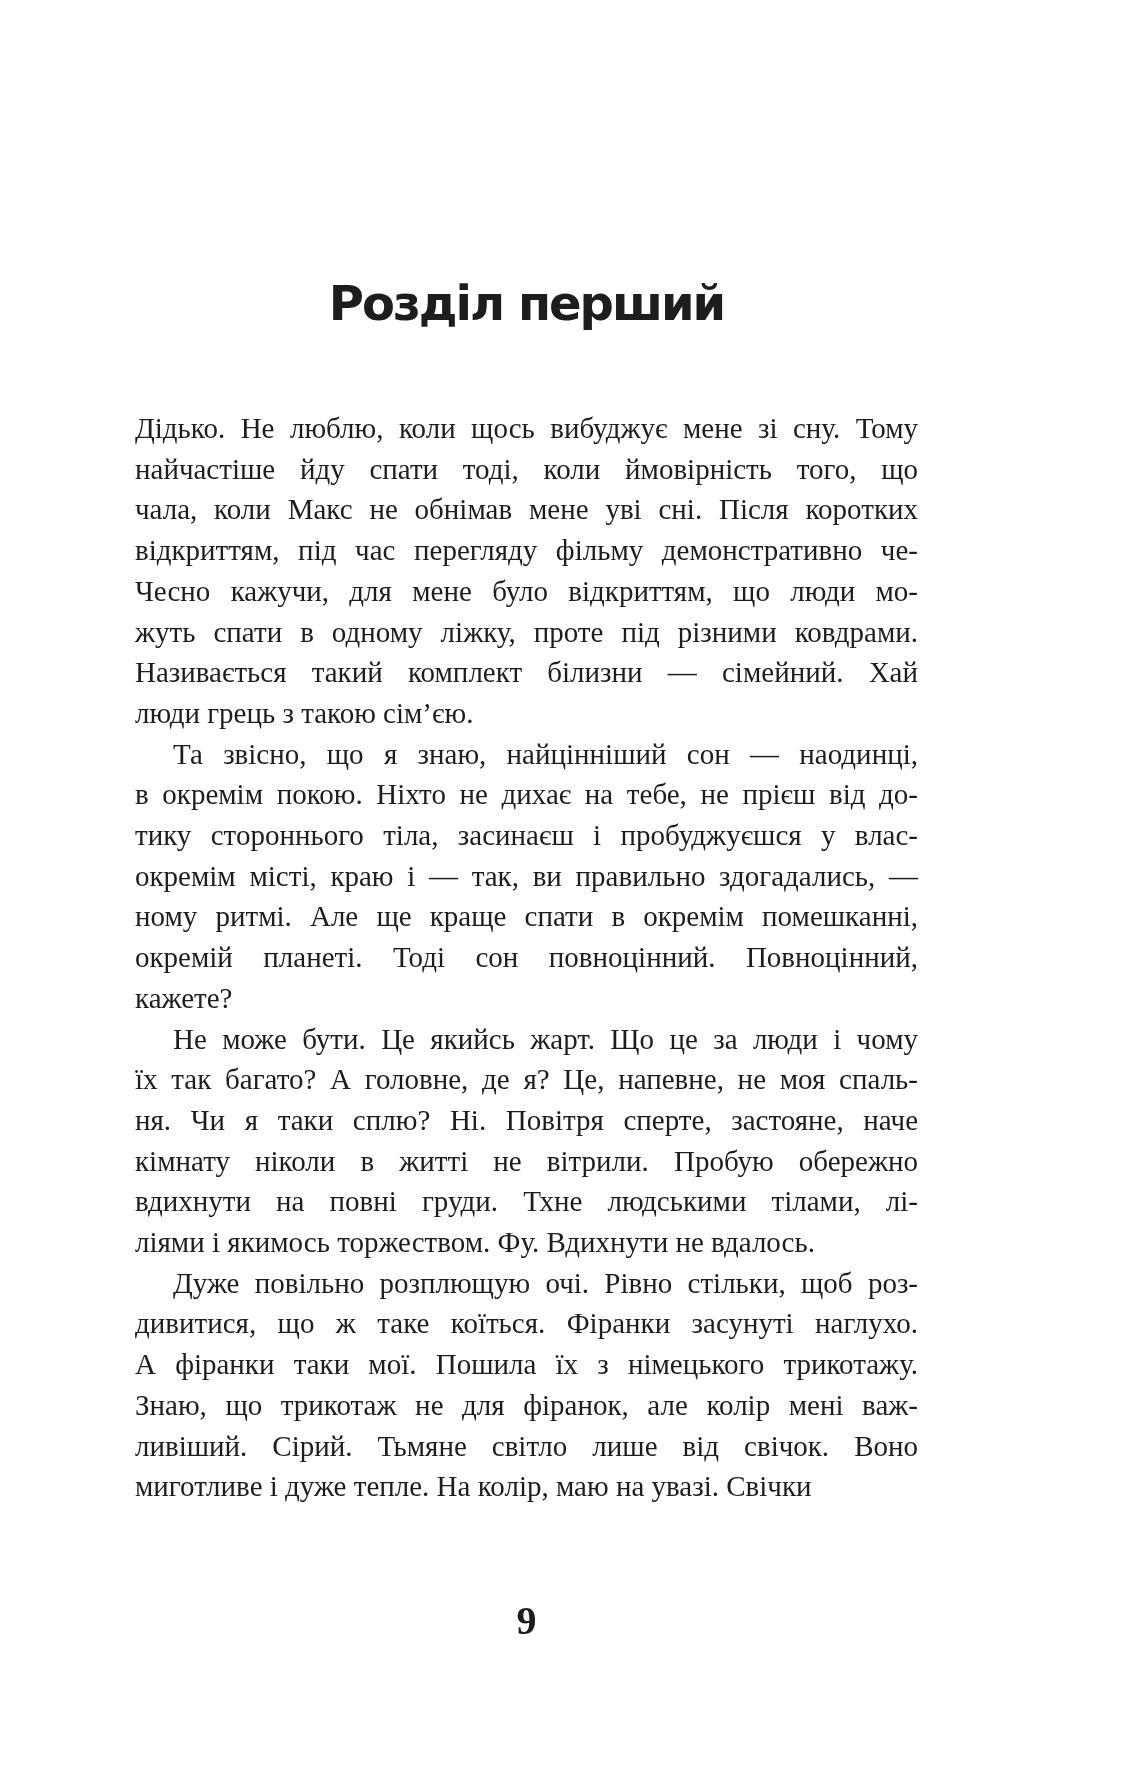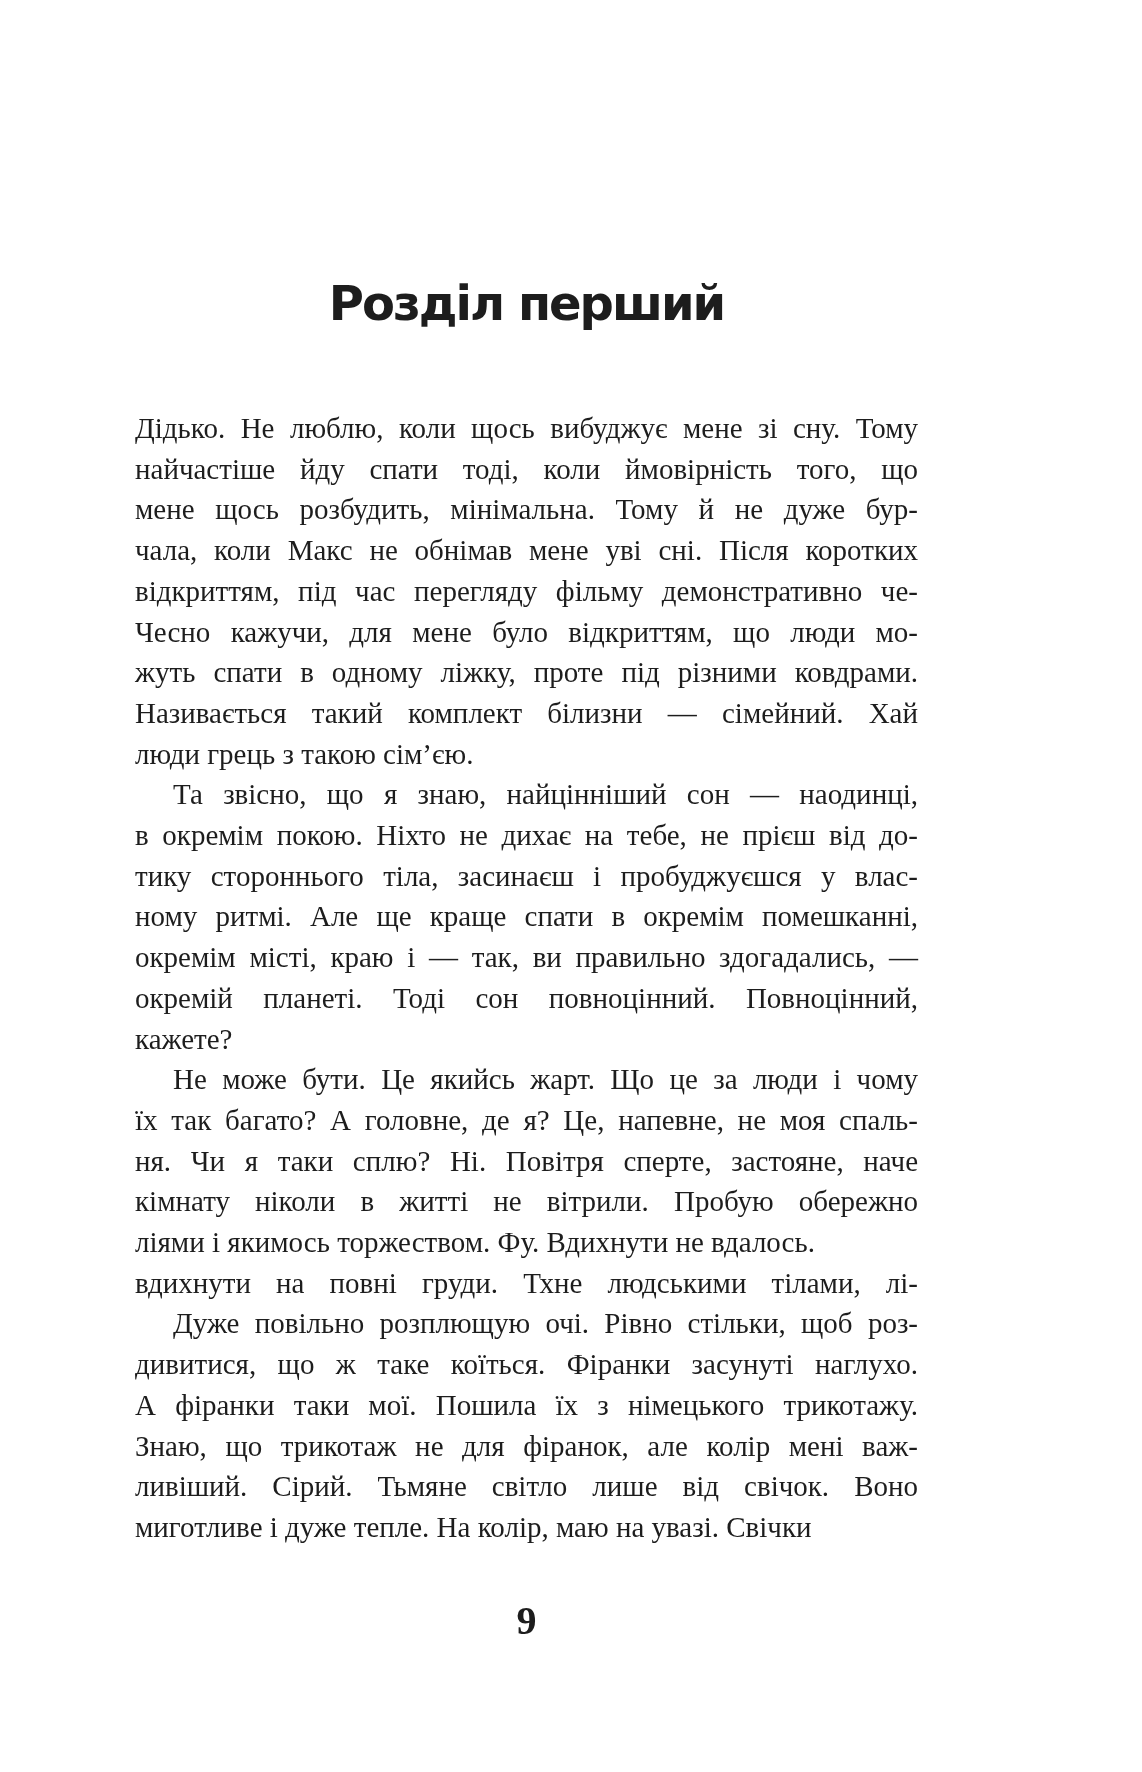--- a/index.html
+++ b/index.html
@@ -55,44 +55,43 @@
 </head>
 <body>
 
 <div class="page">
   <div class="chapter-title">Розділ перший</div>
 
   <div class="body-text">
       <div class="para">
         <div class="line">Дідько. Не люблю, коли щось вибуджує мене зі сну. Тому</div>
         <div class="line">найчастіше йду спати тоді, коли ймовірність того, що</div>
-        <div class="line">мене щось розбудить, мінімальна. Тому й не дуже бур-</div>
         <div class="line">чала, коли Макс не обнімав мене уві сні. Після коротких</div>
         <div class="line">відкриттям, під час перегляду фільму демонстративно че-</div>
         <div class="line">Чесно кажучи, для мене було відкриттям, що люди мо-</div>
         <div class="line">жуть спати в одному ліжку, проте під різними ковдрами.</div>
         <div class="line">Називається такий комплект білизни — сімейний. Хай</div>
         <div class="line last">люди грець з такою сім’єю.</div>
       </div>
       <div class="para indent">
         <div class="line">Та звісно, що я знаю, найцінніший сон — наодинці,</div>
         <div class="line">в окремім покою. Ніхто не дихає на тебе, не прієш від до-</div>
         <div class="line">тику стороннього тіла, засинаєш і пробуджуєшся у влас-</div>
+        <div class="line">окремім місті, краю і — так, ви правильно здогадались, —</div>
         <div class="line">ному ритмі. Але ще краще спати в окремім помешканні,</div>
-        <div class="line">окремім місті, краю і — так, ви правильно здогадались, —</div>
         <div class="line">окремій планеті. Тоді сон повноцінний. Повноцінний,</div>
         <div class="line last">кажете?</div>
       </div>
       <div class="para indent">
         <div class="line">Не може бути. Це якийсь жарт. Що це за люди і чому</div>
         <div class="line">їх так багато? А головне, де я? Це, напевне, не моя спаль-</div>
         <div class="line">ня. Чи я таки сплю? Ні. Повітря сперте, застояне, наче</div>
         <div class="line">кімнату ніколи в житті не вітрили. Пробую обережно</div>
+        <div class="line">вдихнути на повні груди. Тхне людськими тілами, лі-</div>
         <div class="line last">ліями і якимось торжеством. Фу. Вдихнути не вдалось.</div>
-        <div class="line">вдихнути на повні груди. Тхне людськими тілами, лі-</div>
       </div>
       <div class="para indent">
         <div class="line">Дуже повільно розплющую очі. Рівно стільки, щоб роз-</div>
         <div class="line">дивитися, що ж таке коїться. Фіранки засунуті наглухо.</div>
         <div class="line">А фіранки таки мої. Пошила їх з німецького трикотажу.</div>
         <div class="line">Знаю, що трикотаж не для фіранок, але колір мені важ-</div>
         <div class="line">ливіший. Сірий. Тьмяне світло лише від свічок. Воно</div>
         <div class="line last">миготливе і дуже тепле. На колір, маю на увазі. Свічки</div>
       </div>
     </div>

